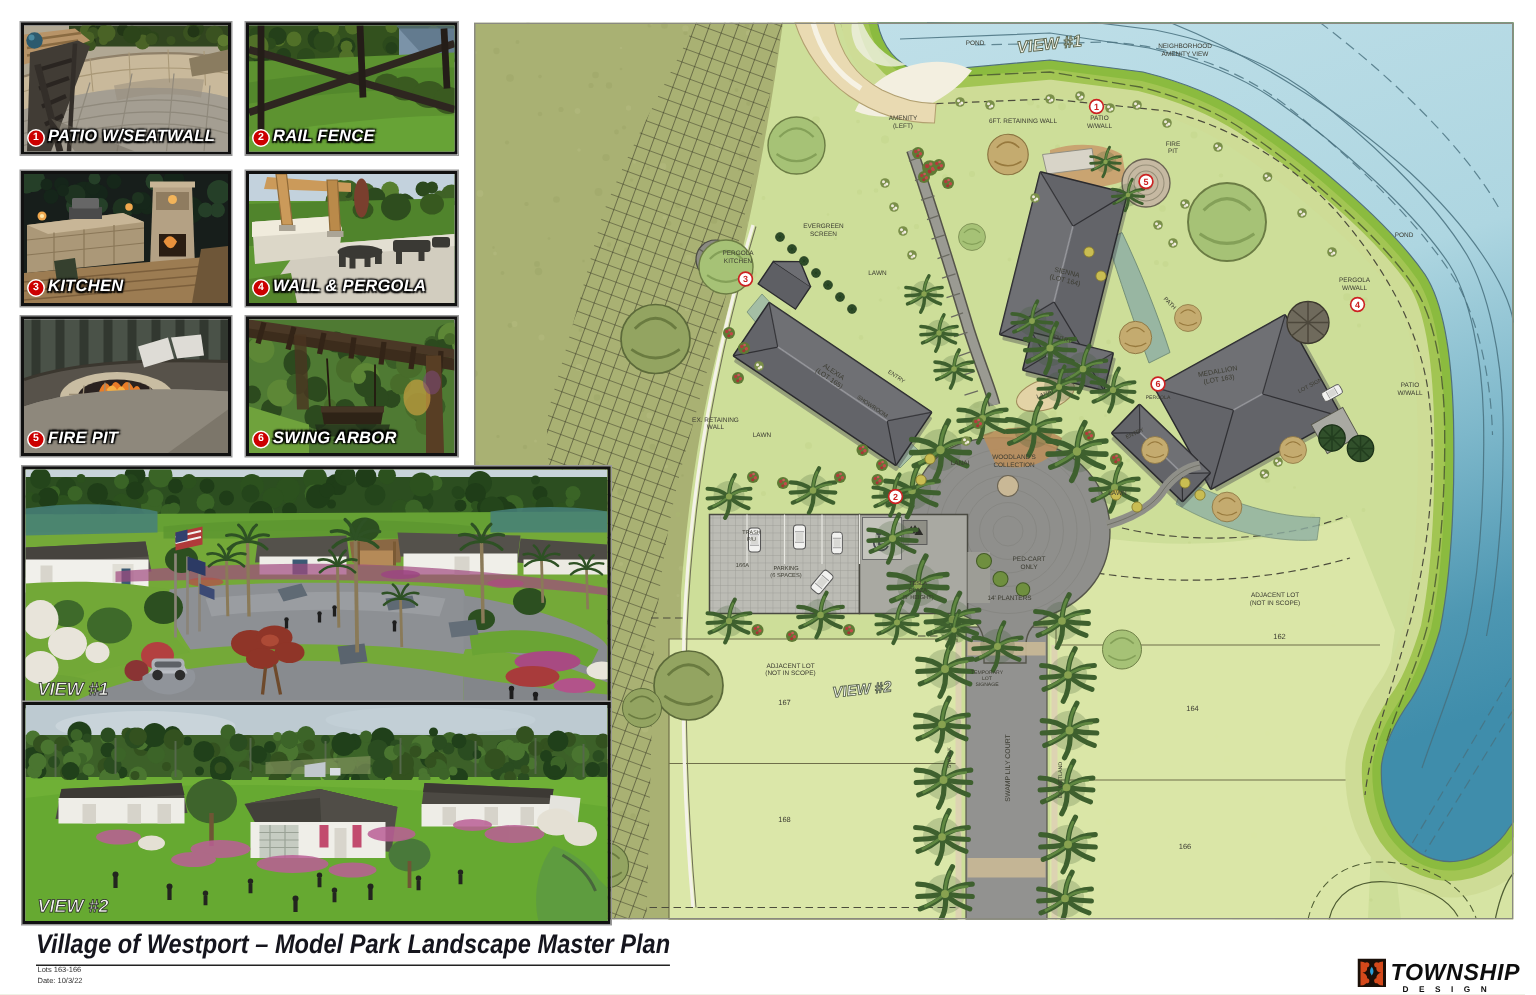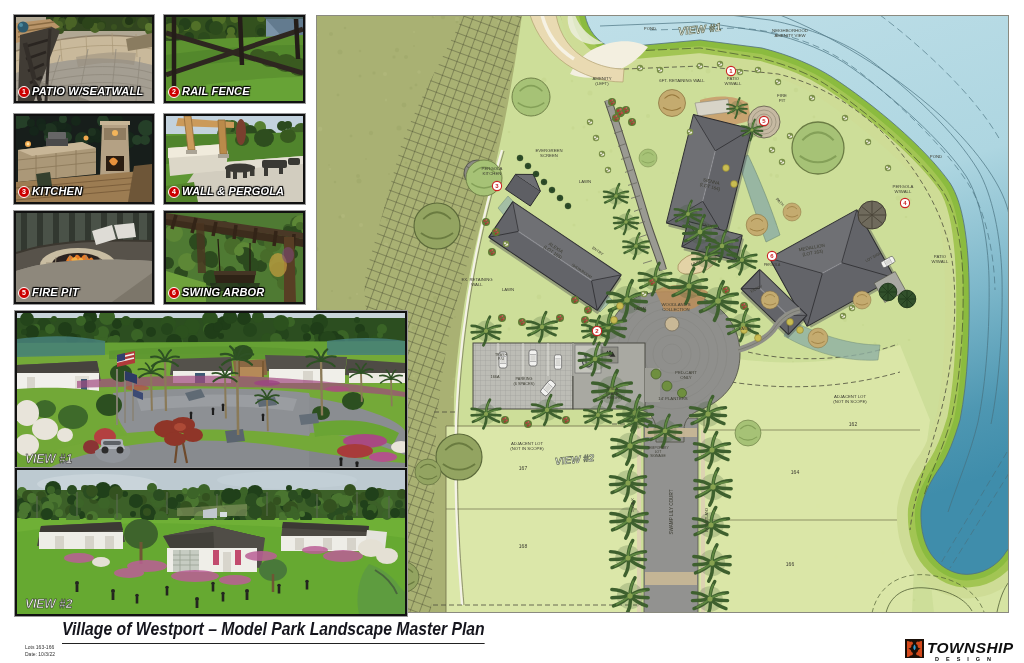--- a/index.html
+++ b/index.html
@@ -2112,21 +2112,21 @@
           <rect x="-1.3" y="-3" width="2.6" height="6.5"></rect>
         </g>
 <g transform="translate(206,128)">
           <circle r="1.8" cy="-4.5"></circle>
           <rect x="-1.3" y="-3" width="2.6" height="6.5"></rect>
         </g>
 </g>
 <text x="8" y="138" font-family="Liberation Sans, sans-serif" font-size="12" font-weight="bold" font-style="italic" fill="#f2f2ee" stroke="#222" stroke-width="0.5">VIEW #2</text>
 </svg>
 
-  <div class="abs" style="left:24px;top:619px;margin-left:38px;">
+  <div class="abs" style="left:24px;top:619px;">
     <div style="font-size:18px;font-weight:bold;font-style:italic;color:#15151d;transform:scaleX(0.875);transform-origin:0 0;
          border-bottom:1.5px solid #222;padding-bottom:3px;white-space:nowrap;">Village&nbsp;of&nbsp;Westport&nbsp;–&nbsp;Model&nbsp;Park&nbsp;Landscape&nbsp;Master&nbsp;Plan</div>
   </div>
 
   <div class="abs" style="left:25px;top:644px;font-size:5px;color:#333;line-height:7px;">Lots 163-166<br>Date: 10/3/22</div>
 
   <div class="abs" style="left:905px;top:639px;width:110px;">
     <svg width="112" height="38" viewBox="0 0 112 38">
 
       <g>

